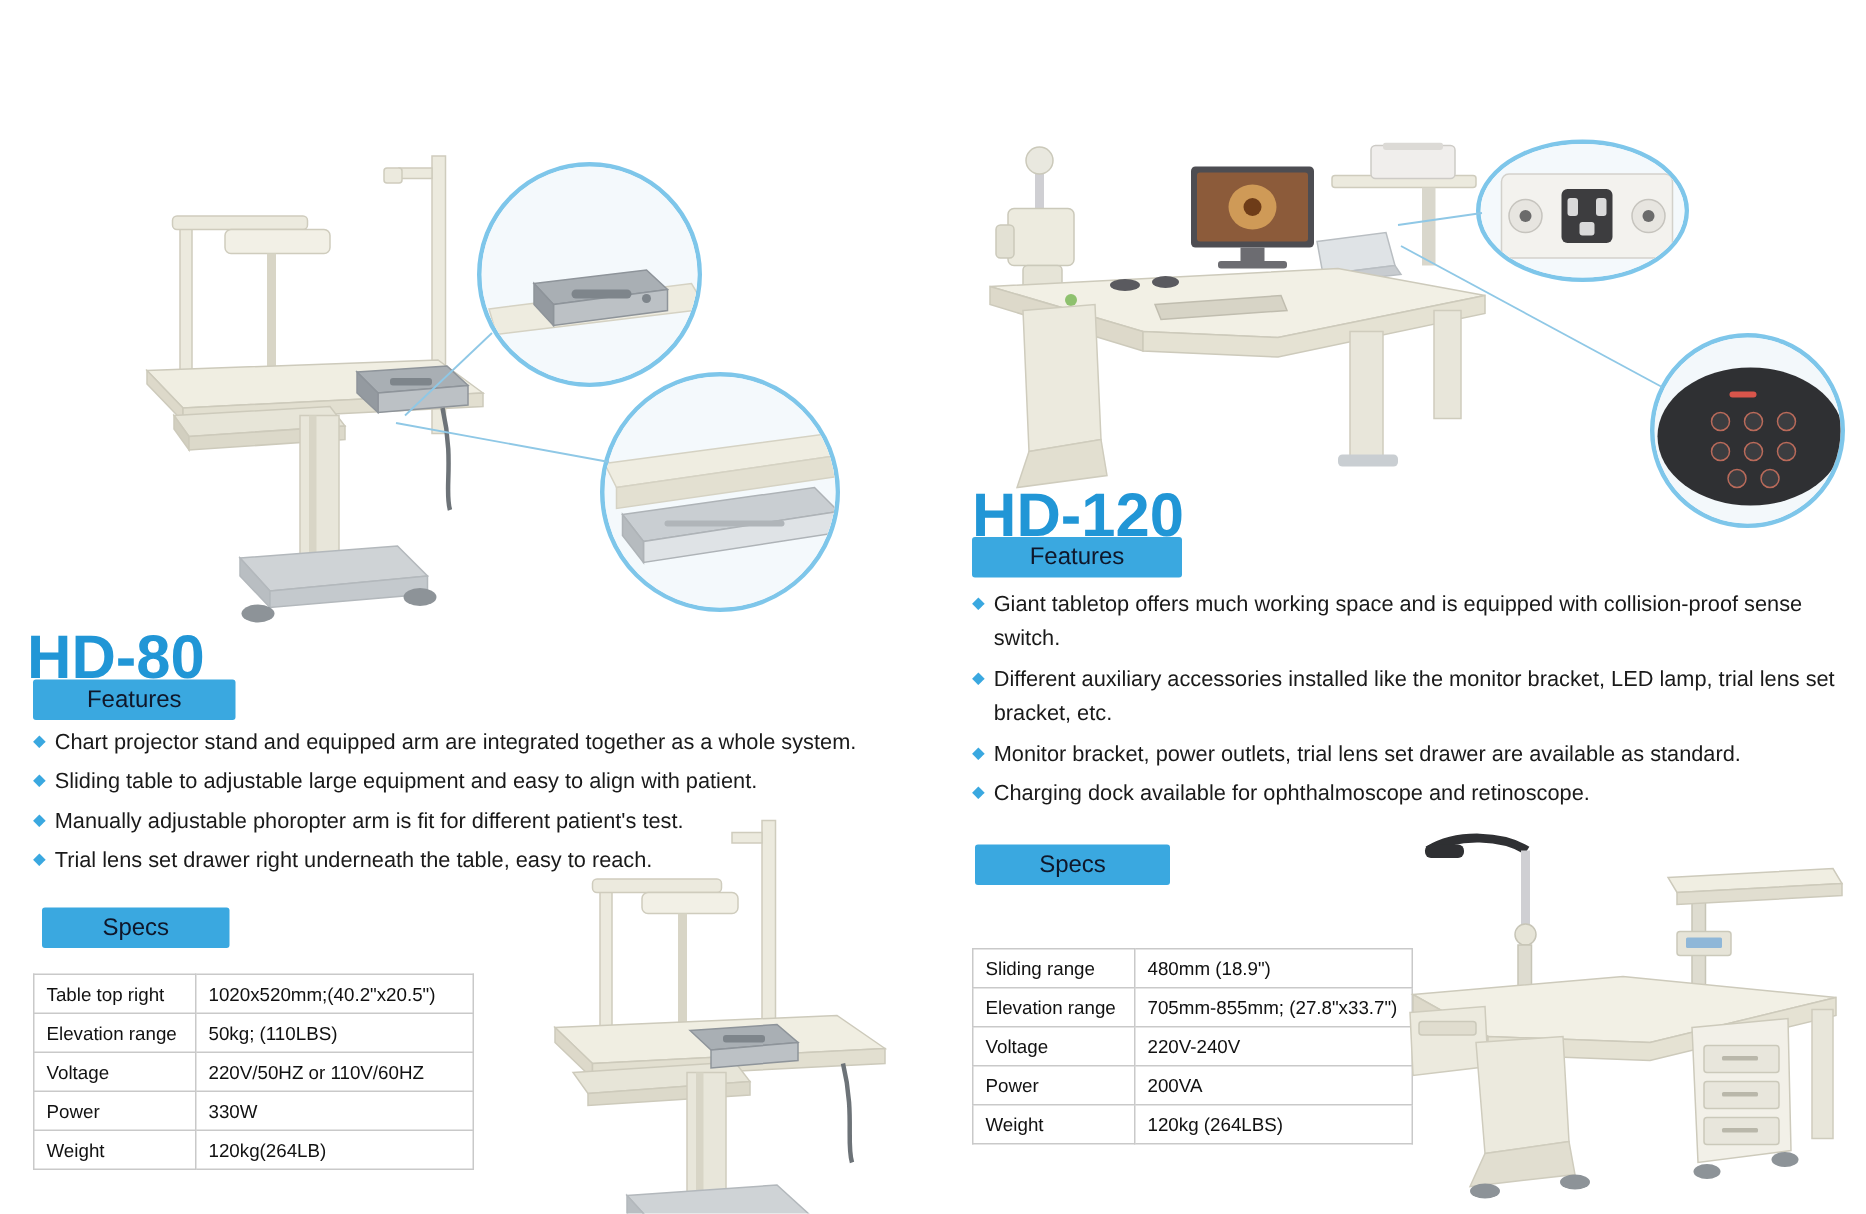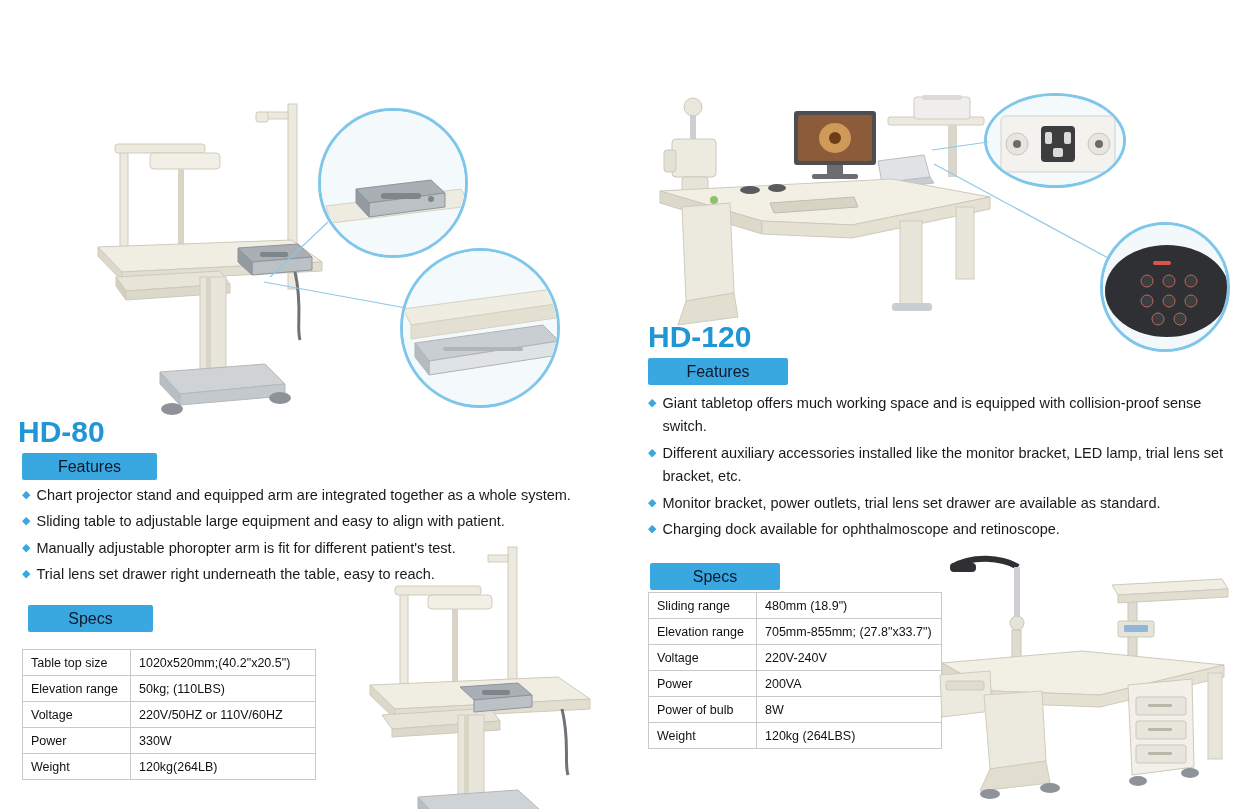--- a/index.html
+++ b/index.html
@@ -15,21 +15,21 @@
     width: 1244px; height: 809px;
     background: #ffffff;
   }
   .col { position: absolute; top: 0; width: 622px; height: 809px; }
   .col-left { left: 0; margin-top: 42px; }
   .col-right { left: 622px; }
 
   
   .model-title {
     position: absolute;
-    font-size: 30px;
+    font-size: 41px;
     font-weight: bold;
     color: #2196d6;
     letter-spacing: 0px;
   }
   .section-tab {
     position: absolute;
     height: 27px;
     background: #3aa8e0;
     color: #0f172a;
     font-size: 16px;
@@ -192,21 +192,21 @@
         <span class="dot">◆</span>
         <span class="txt">Trial lens set drawer right underneath the table, easy to reach.</span>
       </div>
     </div>
 
     <div class="section-tab" style="left:28px; top:563px; width:125px;">Specs</div>
 
     <table class="spec spec-left" style="left:22px; top:607px;">
       <tbody>
         <tr>
-          <td class="k">Table top size</td>
+          <td class="k">Table top right</td>
           <td class="v">1020x520mm;(40.2"x20.5")</td>
         </tr>
         <tr>
           <td class="k">Elevation range</td>
           <td class="v">50kg; (110LBS)</td>
         </tr>
         <tr>
           <td class="k">Voltage</td>
           <td class="v">220V/50HZ or 110V/60HZ</td>
         </tr>
@@ -345,41 +345,37 @@
         <span class="txt">Monitor bracket, power outlets, trial lens set drawer are available as standard.</span>
       </div>
       <div class="bullet-row">
         <span class="dot">◆</span>
         <span class="txt">Charging dock available for ophthalmoscope and retinoscope.</span>
       </div>
     </div>
 
     <div class="section-tab" style="left:28px; top:563px; width:130px;">Specs</div>
 
-    <table class="spec spec-right" style="left:26px; top:592px;padding-left:36px;">
+    <table class="spec spec-right" style="left:26px; top:632px;padding-left:36px;">
       <tbody>
         <tr>
           <td class="k">Sliding range</td>
           <td class="v">480mm (18.9")</td>
         </tr>
         <tr>
           <td class="k">Elevation range</td>
           <td class="v">705mm-855mm; (27.8"x33.7")</td>
         </tr>
         <tr>
           <td class="k">Voltage</td>
           <td class="v">220V-240V</td>
         </tr>
         <tr>
           <td class="k">Power</td>
           <td class="v">200VA</td>
-        </tr>
-        <tr>
-          <td class="k">Power of bulb</td>
-          <td class="v">8W</td>
         </tr>
         <tr>
           <td class="k">Weight</td>
           <td class="v">120kg (264LBS)</td>
         </tr>
       </tbody>
     </table>
 
     <svg class="illus" style="left:310px; top:545px;" width="300" height="264" viewBox="0 0 300 264">
 

